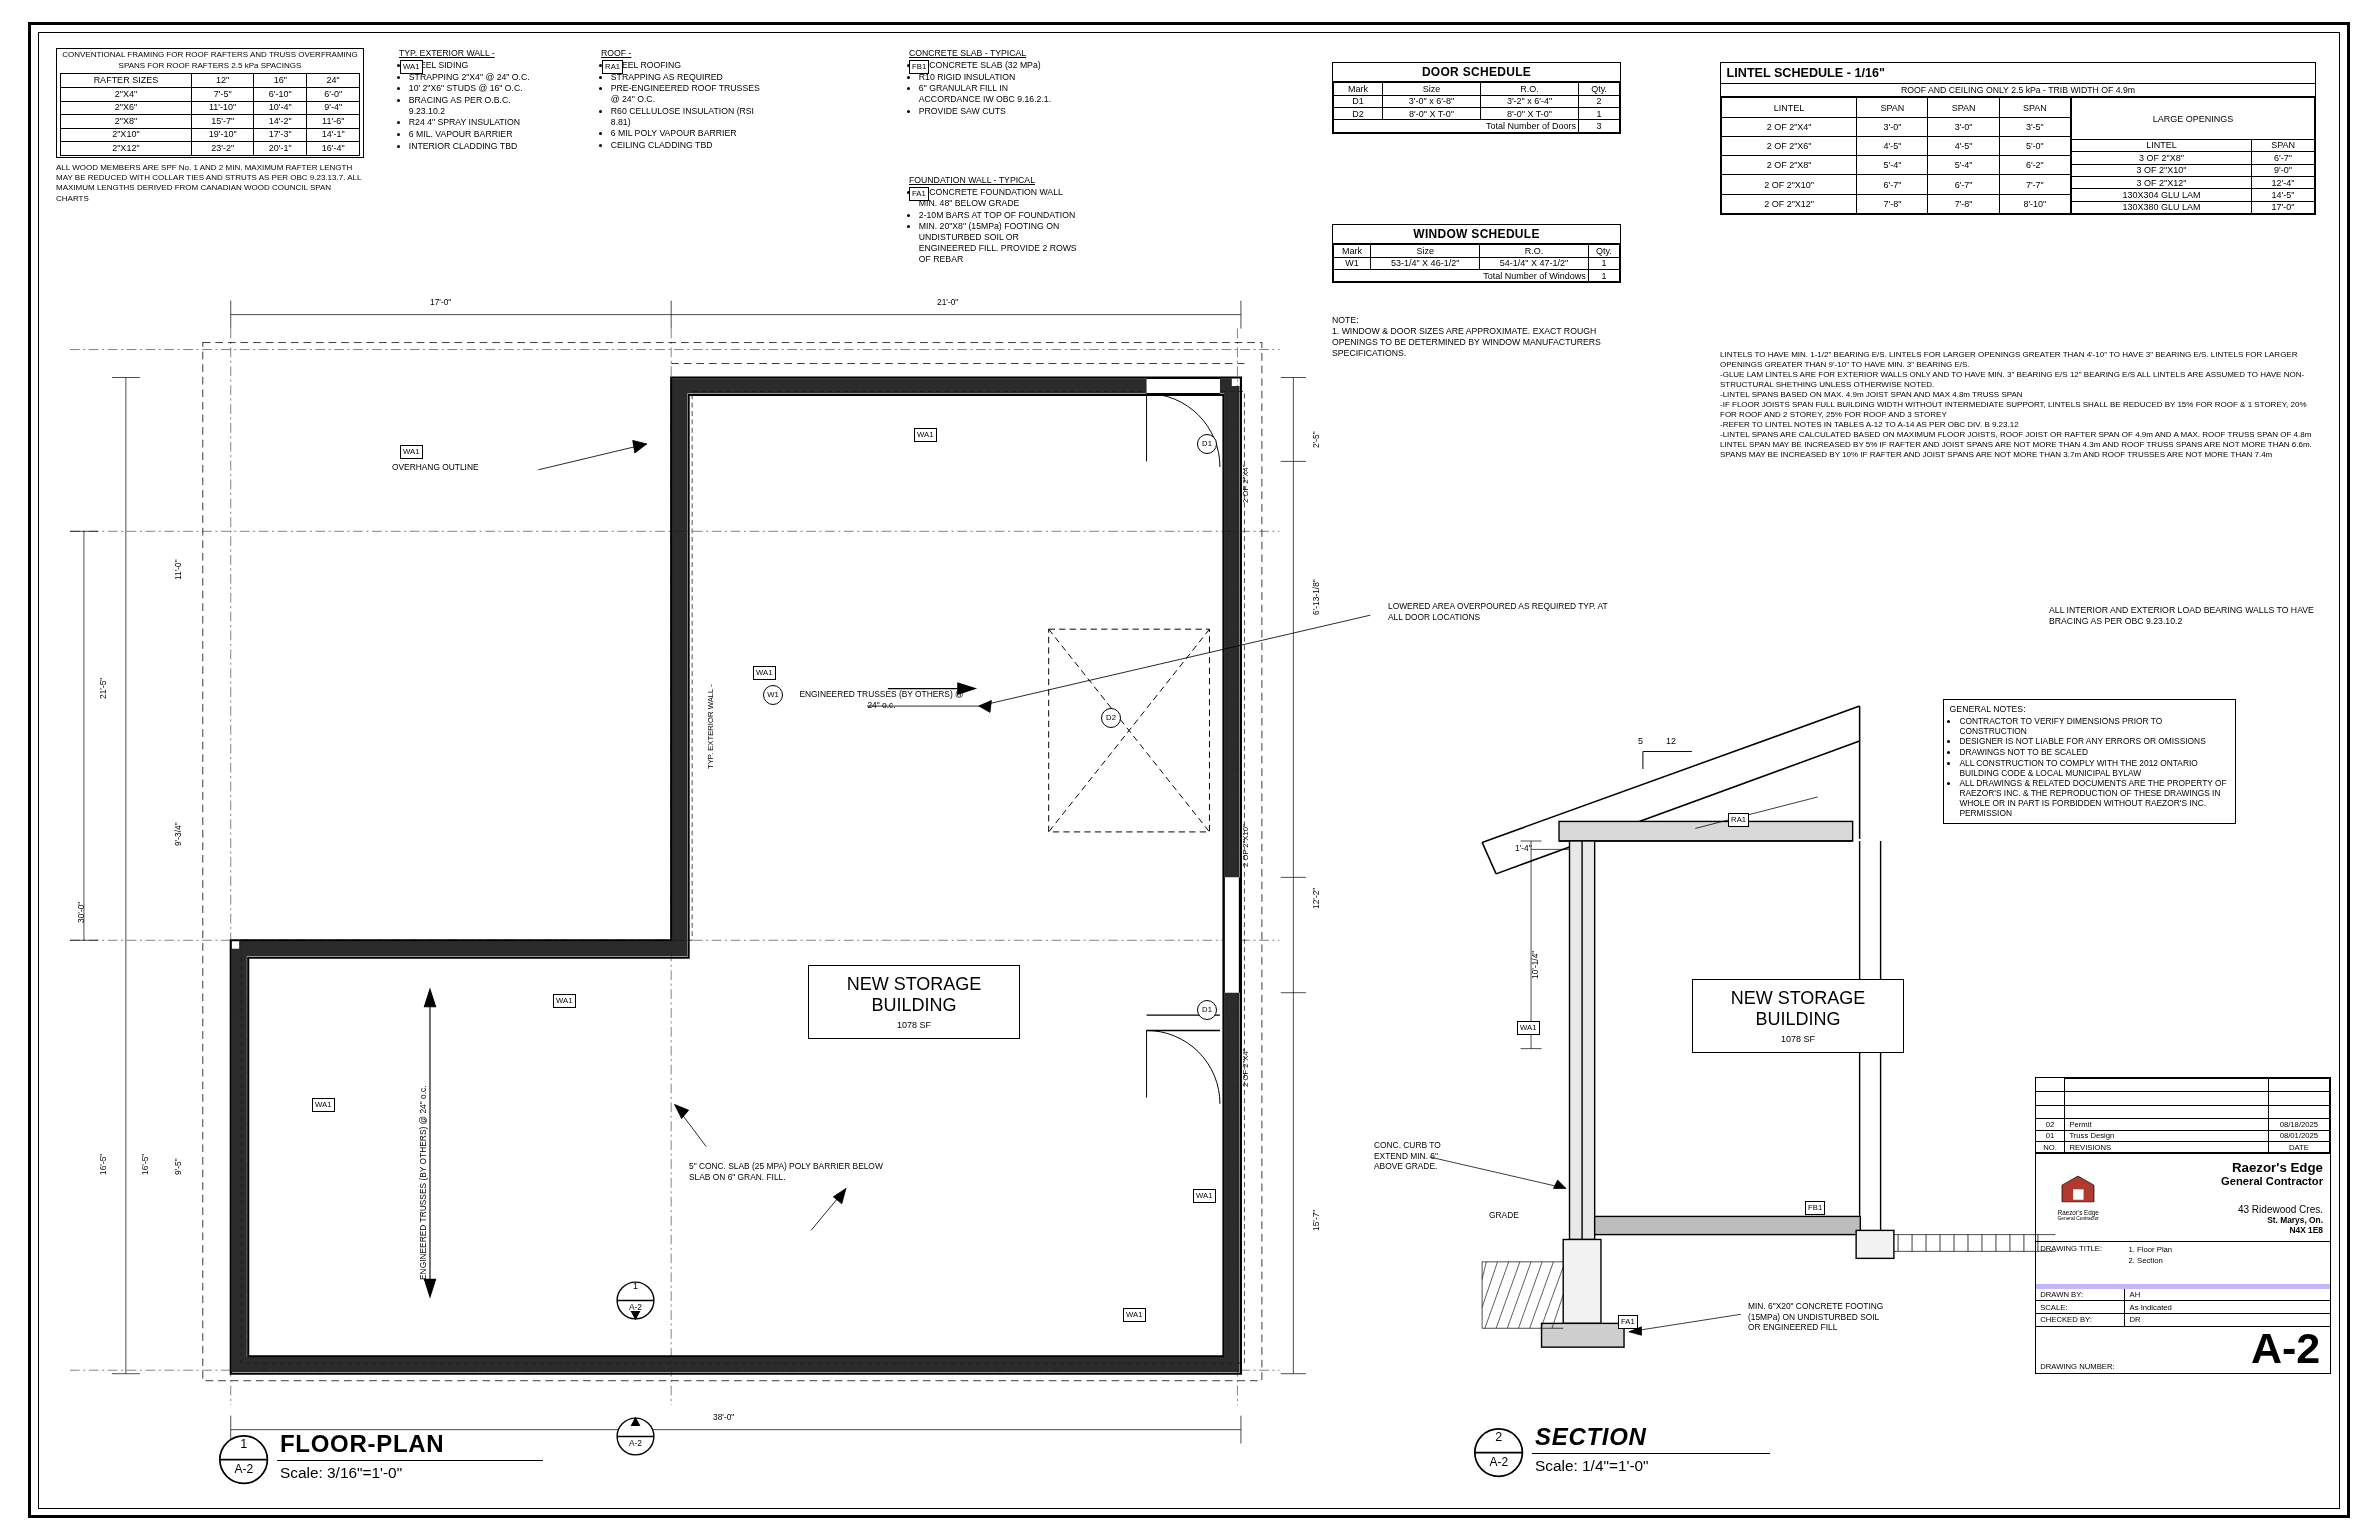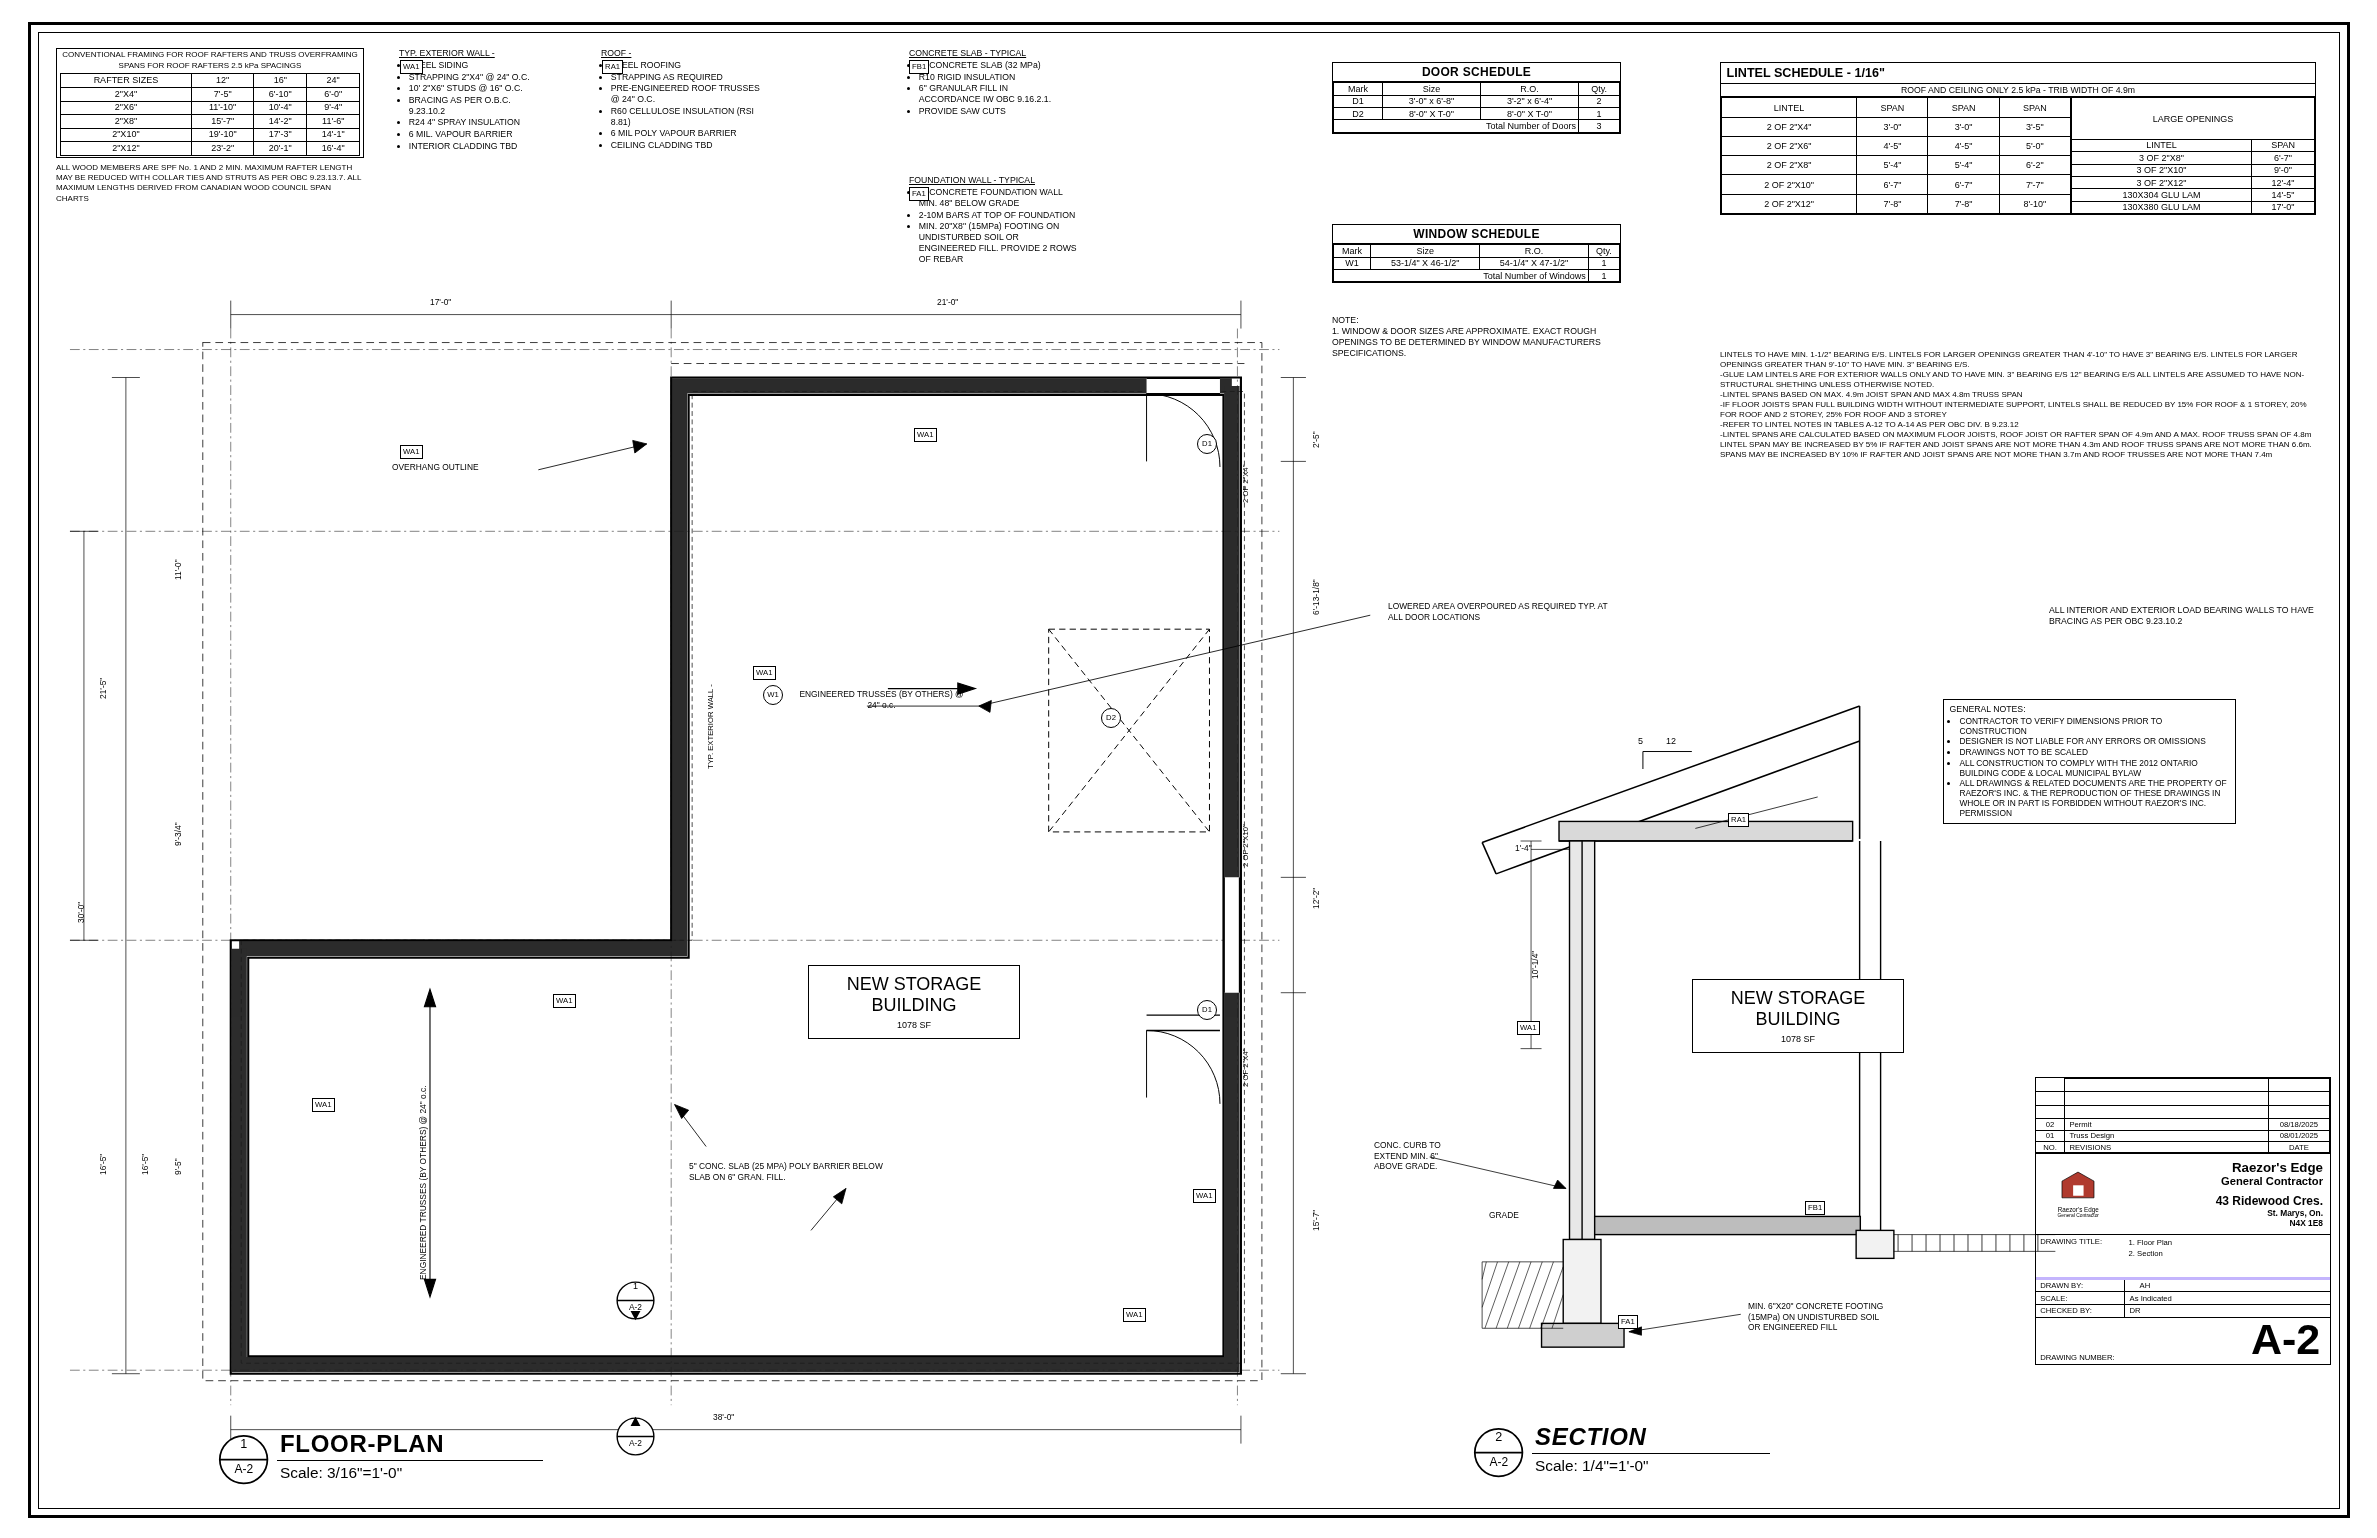--- a/index.html
+++ b/index.html
@@ -616,36 +616,36 @@
         <svg width="38" height="32" style="position:relative;" viewBox="0 0 54 46">
           <polygon points="27,3 50,16 50,40 4,40 4,16" fill="#b03a2e" stroke="#000" stroke-width="1"></polygon>
           <rect x="20" y="22" width="15" height="15" fill="#fff"></rect>
         </svg>
         <div style="font-size:6.3px;margin-top:1.4px;">Raezor's Edge</div>
         <div style="font-size:4.9px;">General Contractor</div>
       </div>
       <div style="flex:1;text-align:right;padding-right:2.8px;">
         <div style="font-size:13.3px;font-weight:bold;">Raezor's Edge</div>
         <div style="font-size:11.2px;font-weight:bold;">General Contractor</div>
-        <div style="font-size:12px;font-weight:bold;margin-top:7px;">43 Ridewood Cres.</div>
+        <div style="font-size:10px;font-weight:normal;margin-top:17px;">43 Ridewood Cres.</div>
         <div style="font-size:8.4px;font-weight:bold;">St. Marys, On.</div>
         <div style="font-size:8.4px;font-weight:bold;">N4X 1E8</div>
       </div>
     </div>
 
 
     <div style="border-top:1px solid #000;display:flex;min-height:42px;">
       <div style="width:80px;padding:2.8px 4.2px;font-size:7.7px;">DRAWING TITLE:</div>
       <div style="flex:1;padding:2.8px 4.2px;font-size:7.7px;line-height:1.45;" id="dtLines">
           <div>1. Floor Plan</div>
           <div>2. Section</div>
         </div>
     </div>
 
-    <div style="border-top:3px solid #c4b5fd;display:flex;gap:10px;">
+    <div style="border-top:5px solid #c4b5fd;display:flex;">
       <div style="width:80px;padding:1.4px 4.2px;font-size:7.7px;border-right:0.7px solid #000;">DRAWN BY:</div>
       <div style="flex:1;padding:1.4px 4.2px;font-size:7.7px;">AH</div>
     </div>
     <div style="border-top:0.7px solid #000;display:flex;">
       <div style="width:80px;padding:1.4px 4.2px;font-size:7.7px;border-right:0.7px solid #000;">SCALE:</div>
       <div style="flex:1;padding:1.4px 4.2px;font-size:7.7px;">As Indicated</div>
     </div>
     <div style="border-top:0.7px solid #000;display:flex;">
       <div style="width:80px;padding:1.4px 4.2px;font-size:7.7px;border-right:0.7px solid #000;">CHECKED BY:</div>
       <div style="flex:1;padding:1.4px 4.2px;font-size:7.7px;">DR</div>

